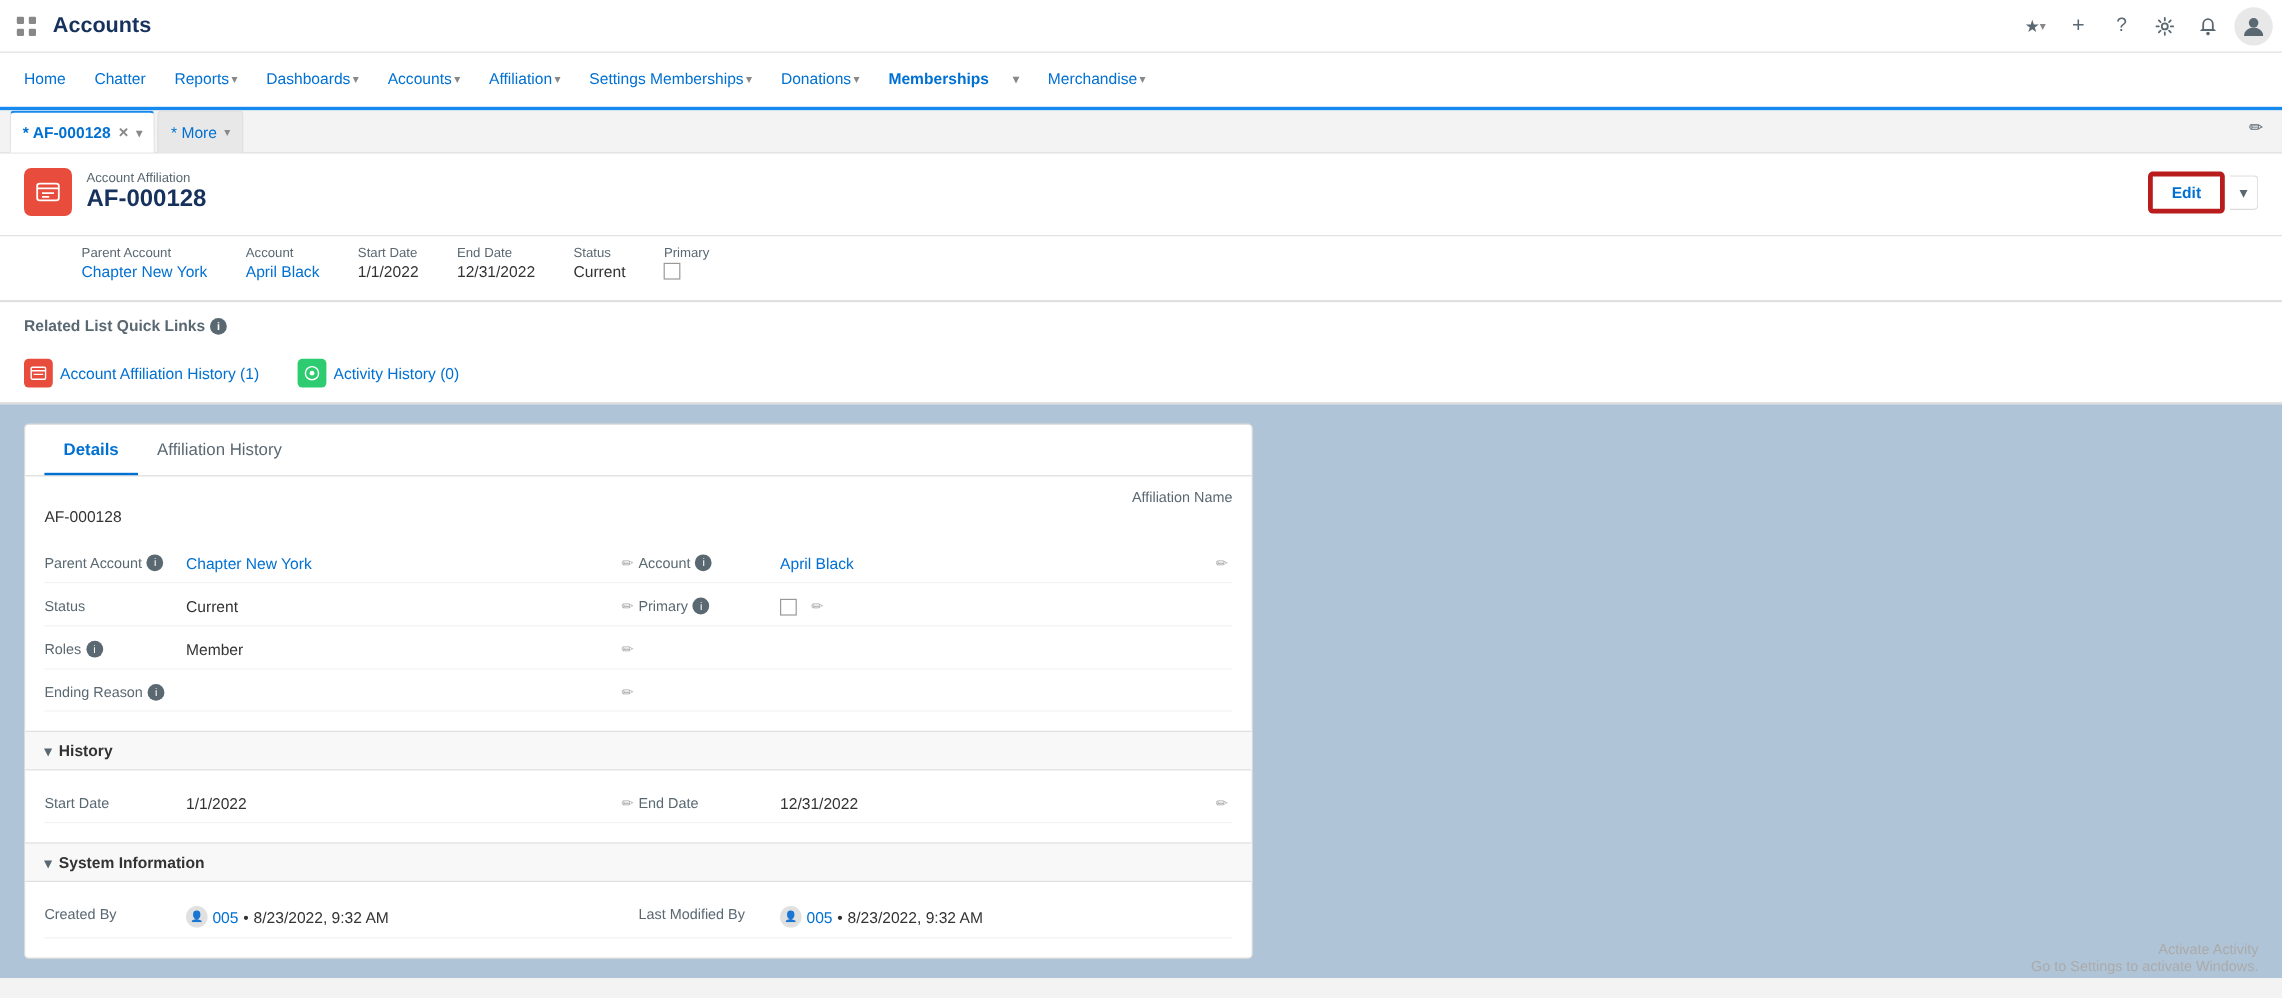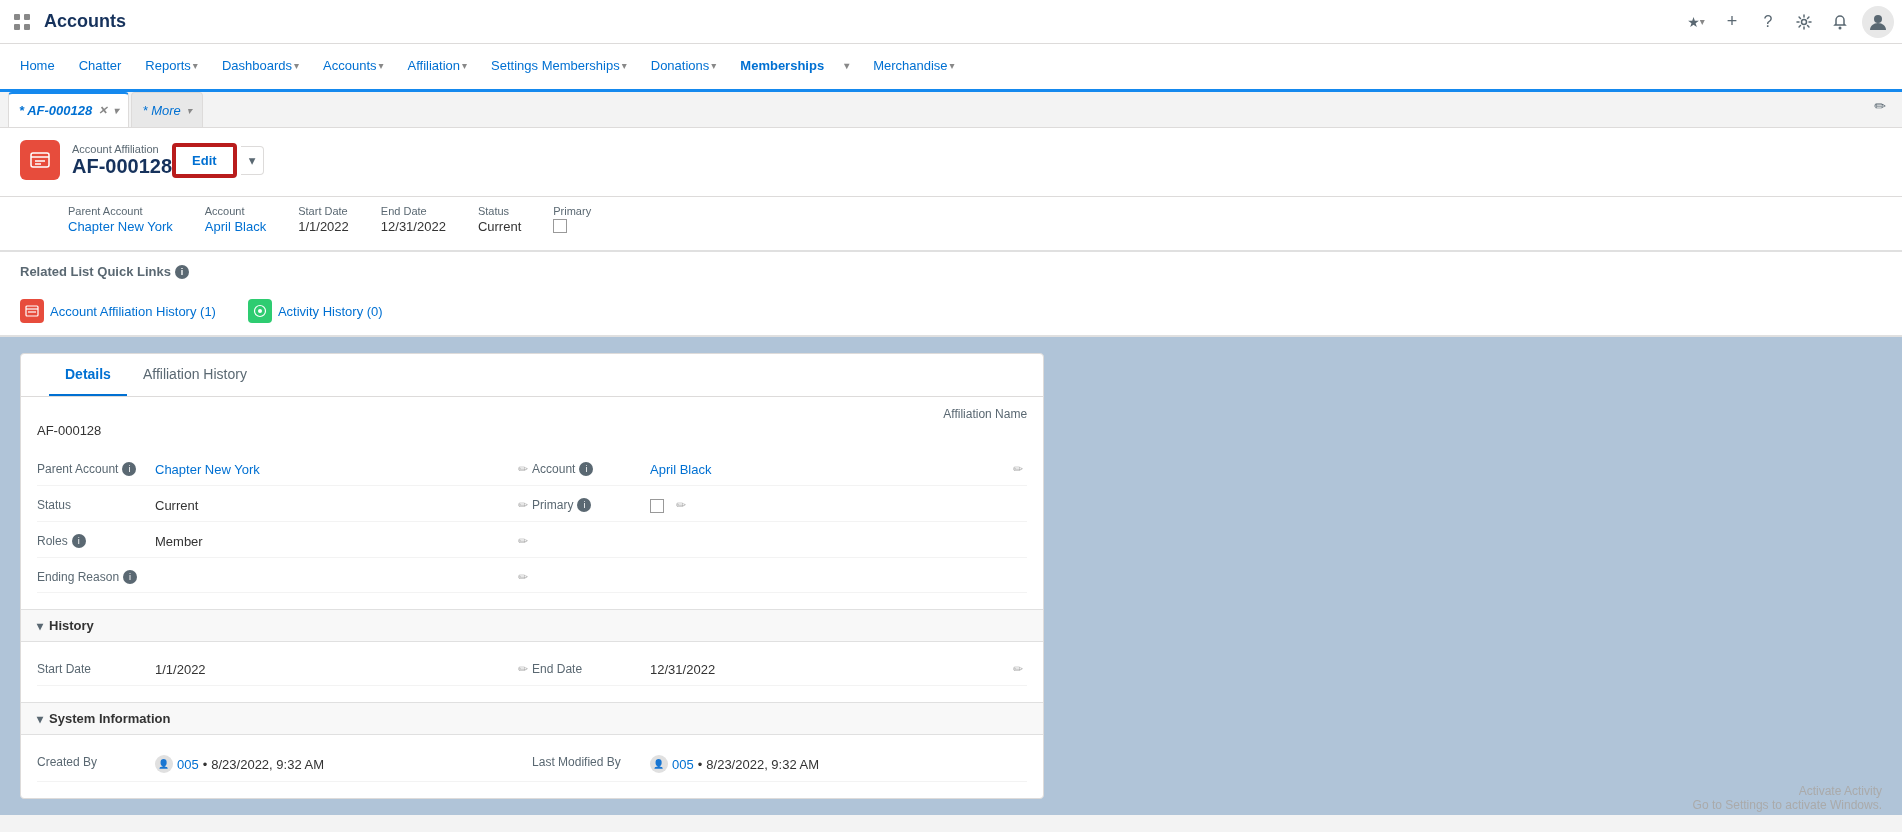--- a/index.html
+++ b/index.html
@@ -91,40 +91,39 @@
       padding: 0 10px;
       cursor: pointer;
       font-size: 13px;
       color: #0070d2;
       background: #e8e8e8;
       border-radius: 4px 4px 0 0;
       border: 1px solid #dddbda;
       border-bottom: none;
       gap: 6px;
       white-space: nowrap;
-      font-style: italic;
     }
     .tab-item.active {
       background: #fff;
       font-weight: 600;
       color: #0070d2;
       border-top: 2px solid #1589ee;
     }
     .tab-close {
       font-size: 11px; color: #888; cursor: pointer;
     }
 
     
     .record-header {
       background: #fff;
       border-bottom: 1px solid #dddbda;
       padding: 12px 20px 16px 20px;
       display: flex;
       align-items: center;
-      justify-content: flex-start;
+      justify-content: space-between;
     }
     .record-icon {
       width: 40px; height: 40px; border-radius: 6px;
       background: #e74c3c;
       display: flex; align-items: center; justify-content: center;
       color: #fff; font-size: 18px; margin-right: 12px; flex-shrink: 0;
     }
     .record-title-area {
       display: flex; flex-direction: column;
     }
@@ -205,21 +204,21 @@
       background: #fff;
       border: 1px solid #dddbda;
       border-radius: 4px;
       width: 55%;
       max-width: 1040px;
       flex-shrink: 0;
     }
 
     .panel-tabs {
       display: flex; border-bottom: 1px solid #dddbda;
-      padding: 0 28px;
+      padding: 0 16px;
     }
     .panel-tab {
       padding: 12px 16px;
       cursor: pointer;
       font-size: 14px;
       color: #5a6872;
       border-bottom: 2px solid transparent;
     }
     .panel-tab.active {
       color: #0070d2;

